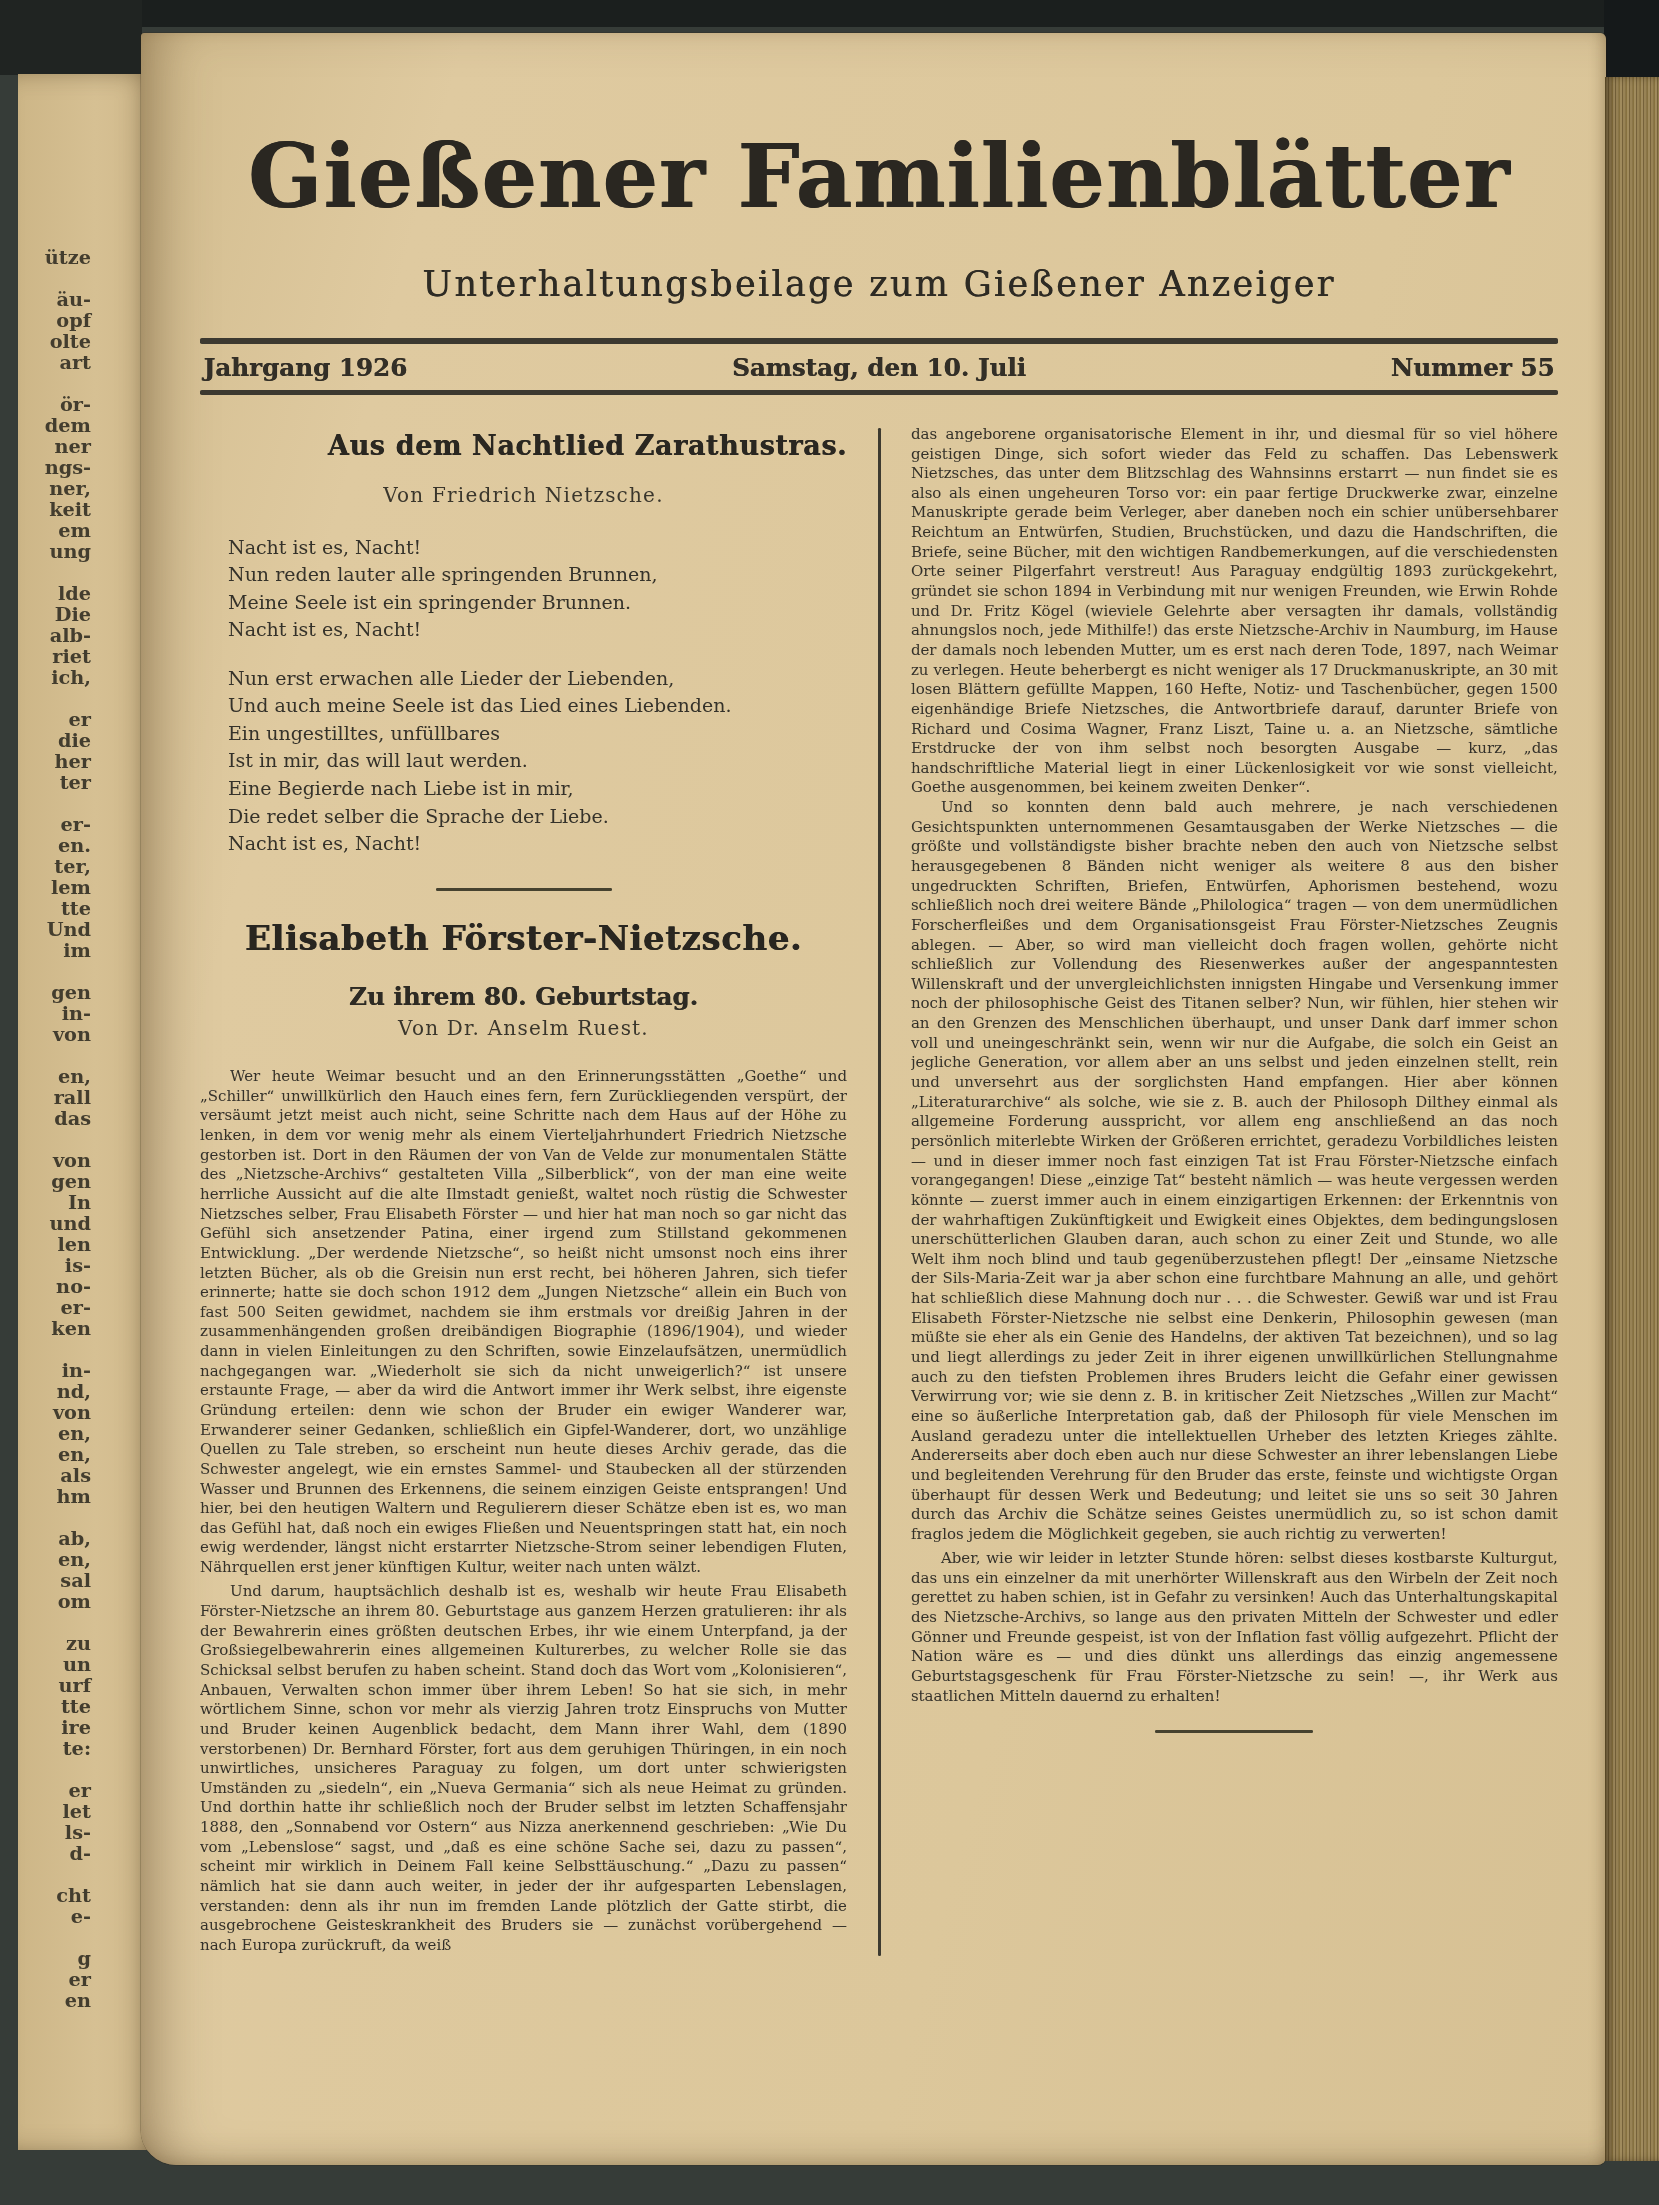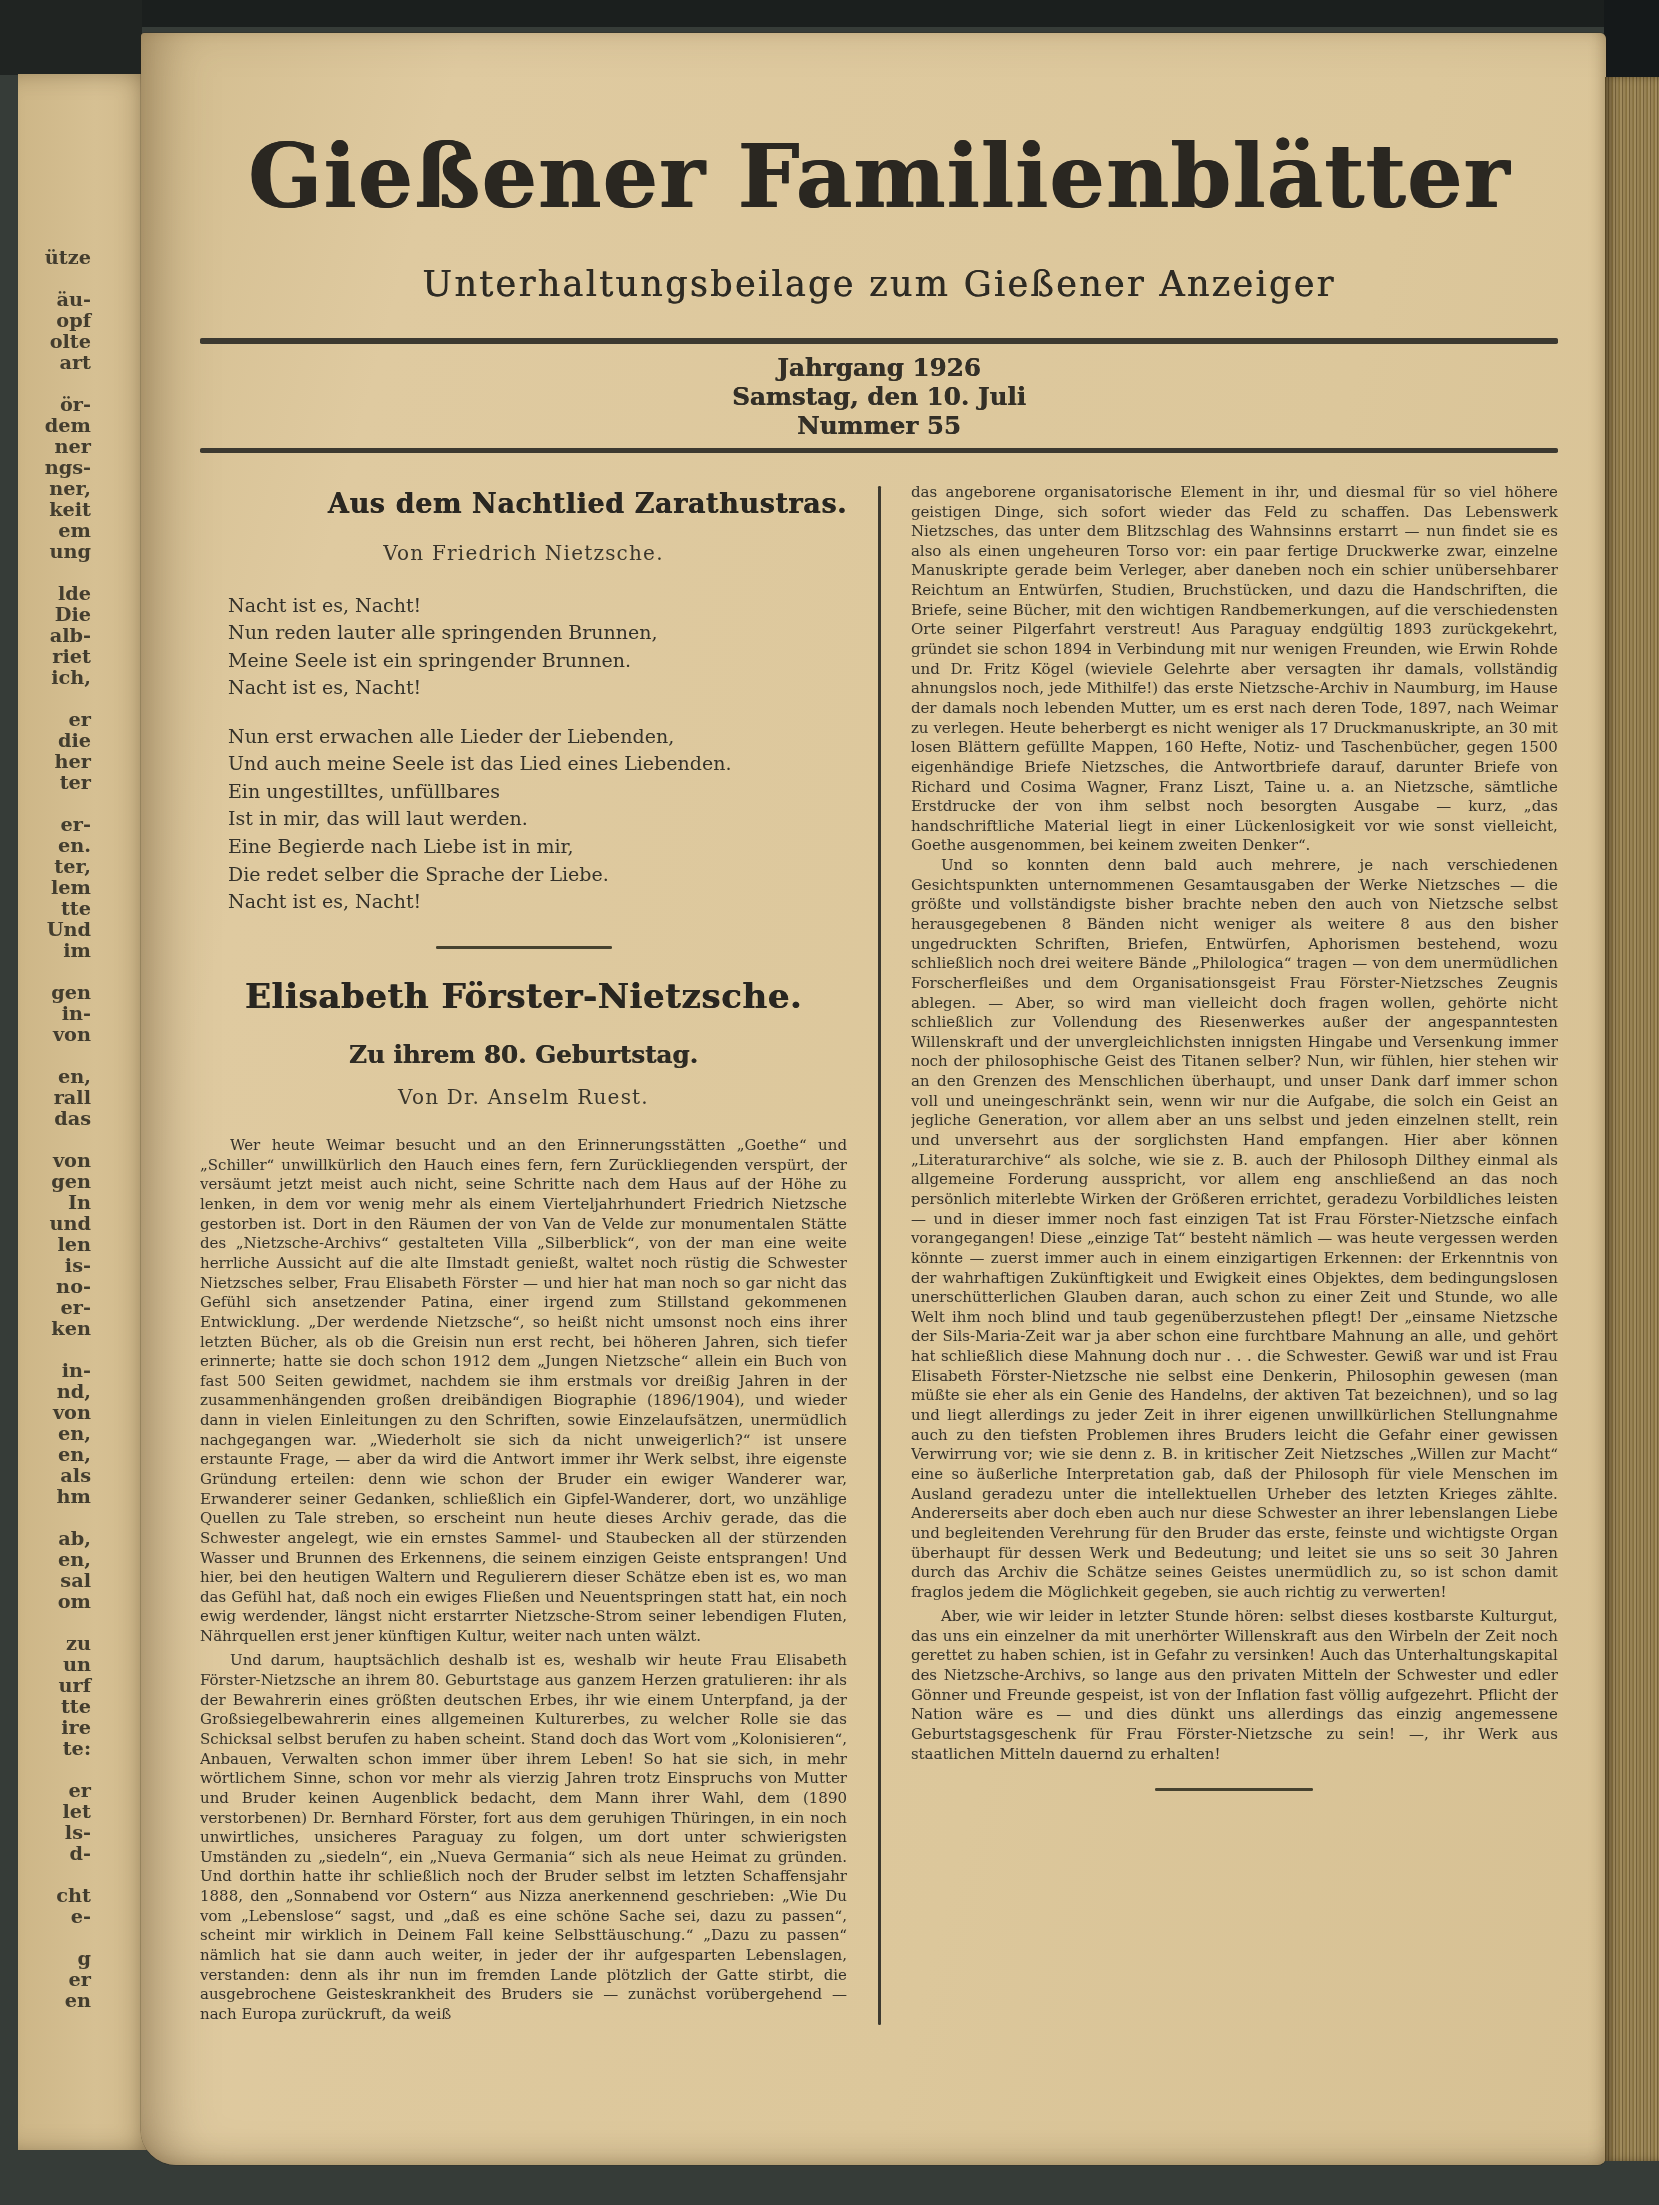--- a/index.html
+++ b/index.html
@@ -46,21 +46,20 @@
     margin-top:42px;font-size:35px;font-weight:normal;letter-spacing:2.3px;
     text-shadow:0.5px 0 currentColor;color:#2e2b24;
   }
   
   .rule{height:5.3px;background:#3c3930;margin-top:34px;border-radius:1.8px;}
   .rule.thin{height:4.7px;margin-top:0;}
   .dateline{
     display:flex;align-items:center;padding:9.4px 3.5px 8.2px 3.5px;
     font-size:24.6px;font-weight:bold;color:#332f27;
     text-shadow:0.4px 0 currentColor;
-    flex-direction:column;
   }
   .dateline .dl-left{flex:1;text-align:left;}
   .dateline .dl-center{flex:1.4;text-align:center;}
   .dateline .dl-right{flex:1;text-align:right;}
   
   .columns{display:flex;margin-top:30px;max-height:1660px;overflow:hidden;}
   .col{flex:0 0 647px;max-width:647px;overflow:hidden;color:#35322a;}
   .col-divider{flex:0 0 2.9px;background:#3d3a30;margin:3.5px 30px 0 31px;border-radius:1.2px;}
   
   .poem-title{
@@ -71,21 +70,21 @@
   .poem{margin:27px 0 0 28px;font-size:19px;line-height:1.45;}
   .stanza + .stanza{margin-top:21px;}
   .poem-line{white-space:nowrap;}
   .section-divider{width:176px;height:2.9px;background:#46422f;margin:30px auto 27px auto;border-radius:1.2px;}
   
   .article-title{
     font-size:34px;font-weight:bold;text-align:center;color:#292620;
     text-shadow:0.6px 0 currentColor;letter-spacing:0.6px;
   }
   .article-subtitle{font-size:24.6px;font-weight:bold;text-align:center;margin-top:24.6px;color:#2e2b24;text-shadow:0.4px 0 currentColor;}
-  .article-byline{font-size:20px;text-align:center;margin:16px 0 27px 0;color:#3a362c;letter-spacing:1.2px;}
+  .article-byline{font-size:20px;text-align:center;margin:5px 0 27px 0;color:#3a362c;letter-spacing:1.2px;}
   .para{
     font-size:15px;line-height:1.31;text-align:justify;text-indent:30px;
     margin:0;color:#34312a;
   }
   .para + .para{margin-top:4.7px;}
   .para.noindent{text-indent:0;}
   .end-divider{width:158px;height:2.9px;background:#46422f;margin:23.4px auto 0 auto;border-radius:1.2px;}
   
   .fore-edge{
     position:absolute;left:1605px;top:77px;width:54px;height:2084px;

